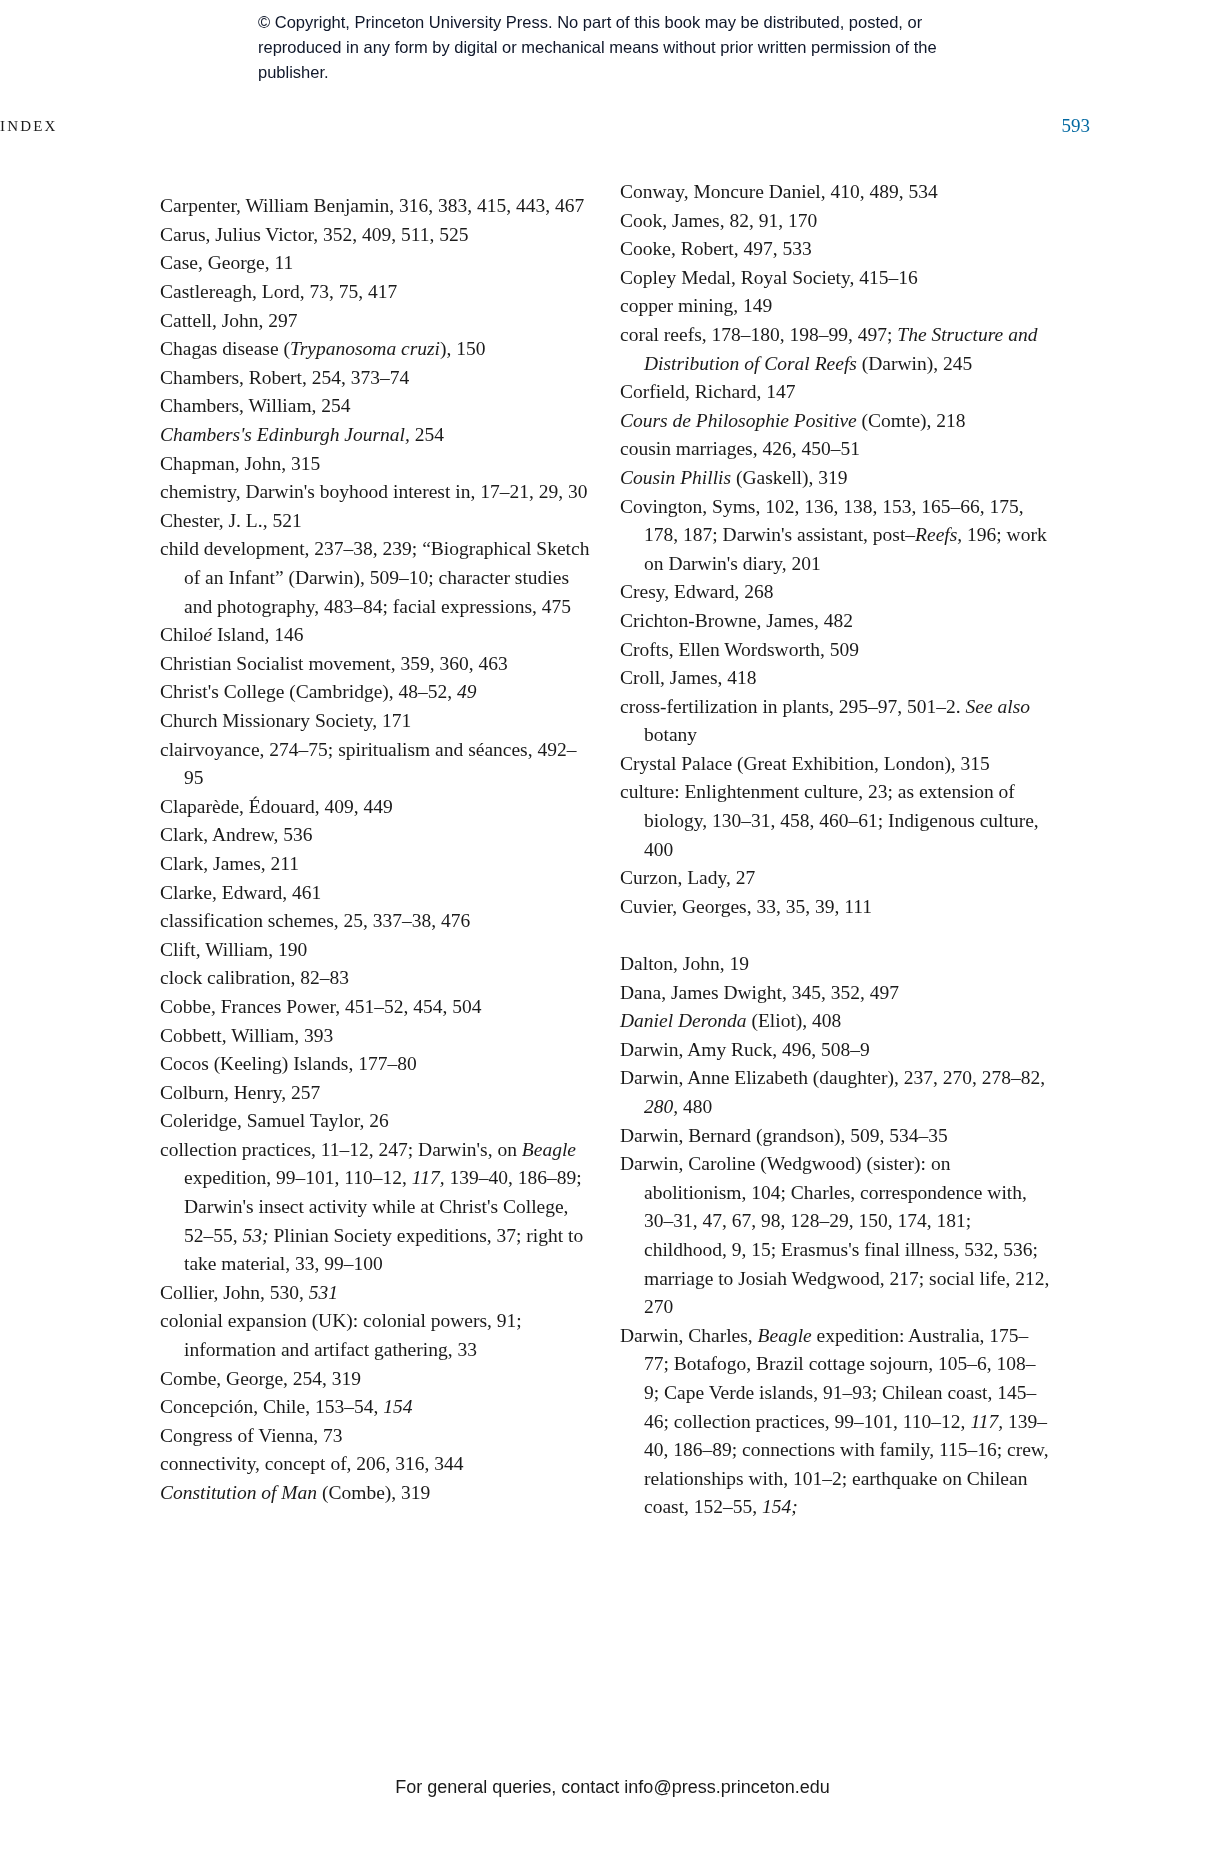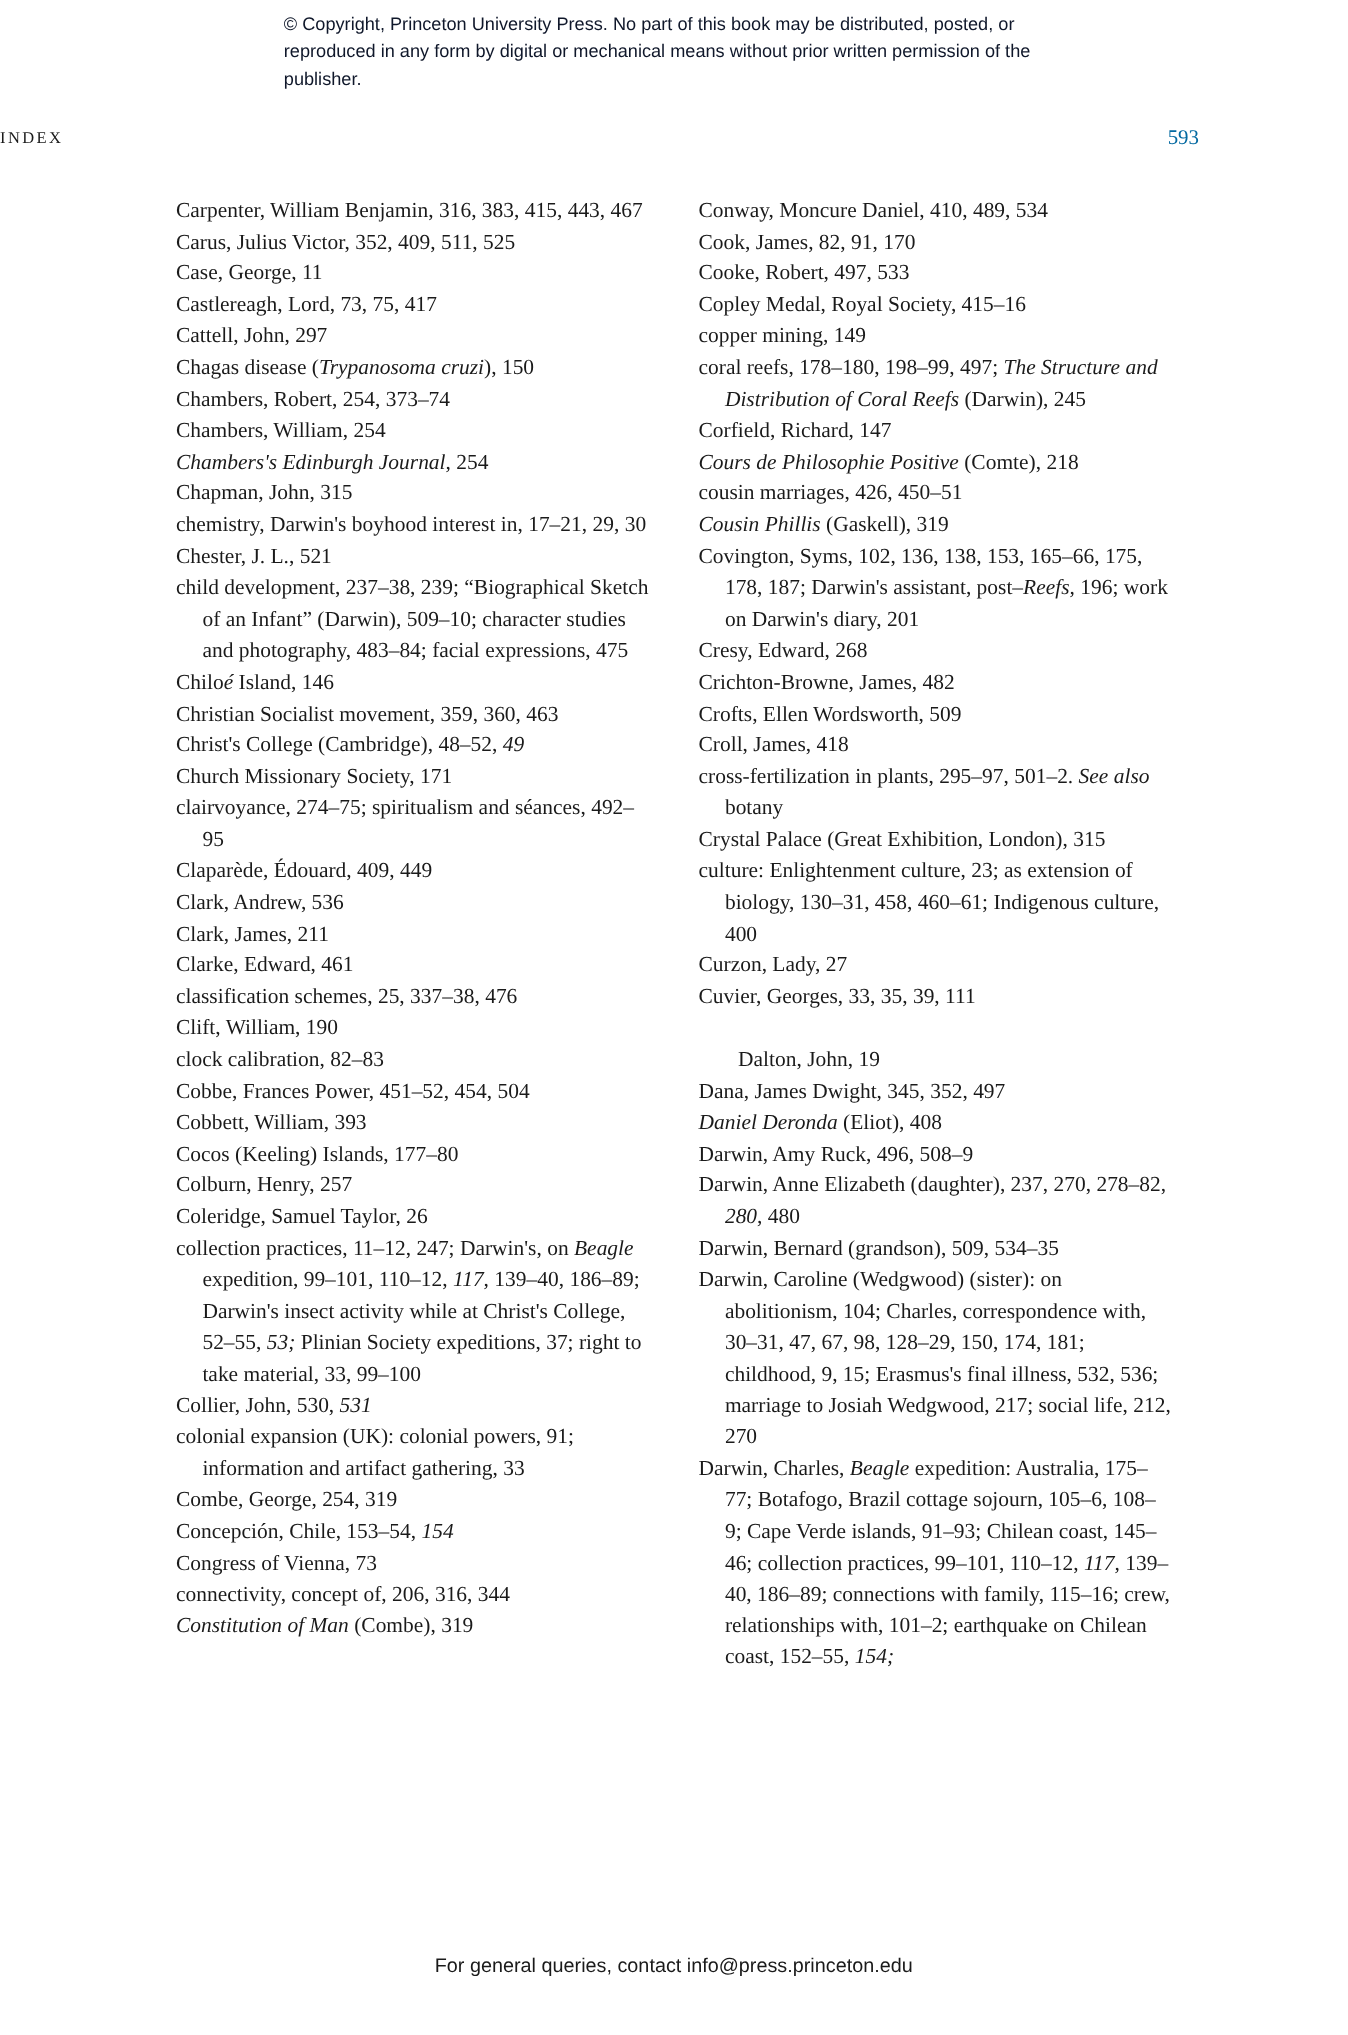--- a/index.html
+++ b/index.html
@@ -46,36 +46,36 @@
     font-family: "Liberation Serif", serif;
     font-size: 19px;
     color: #0369a1;
   }
   .columns {
     position: absolute;
     left: 160px;
     top: 178px;
     width: 905px;
     display: flex;
-    gap: 45px;
+    gap: 30px;
+    align-items: center;
   }
   .column {
     width: 430px;
   }
   .entry {
     font-size: 19.5px;
     line-height: 28.6px;
     text-indent: -24px;
     padding-left: 24px;
     margin: 0;
     text-align: left;
   }
   .entry.gap-before {
     margin-top: 28.6px;
-    margin-left: 36px;
   }
   .footer {
     position: absolute;
     left: 0;
     right: 0;
     bottom: 52px;
     text-align: center;
     font-family: "Liberation Sans", sans-serif;
     font-size: 18px;
     color: #1a1a1a;

